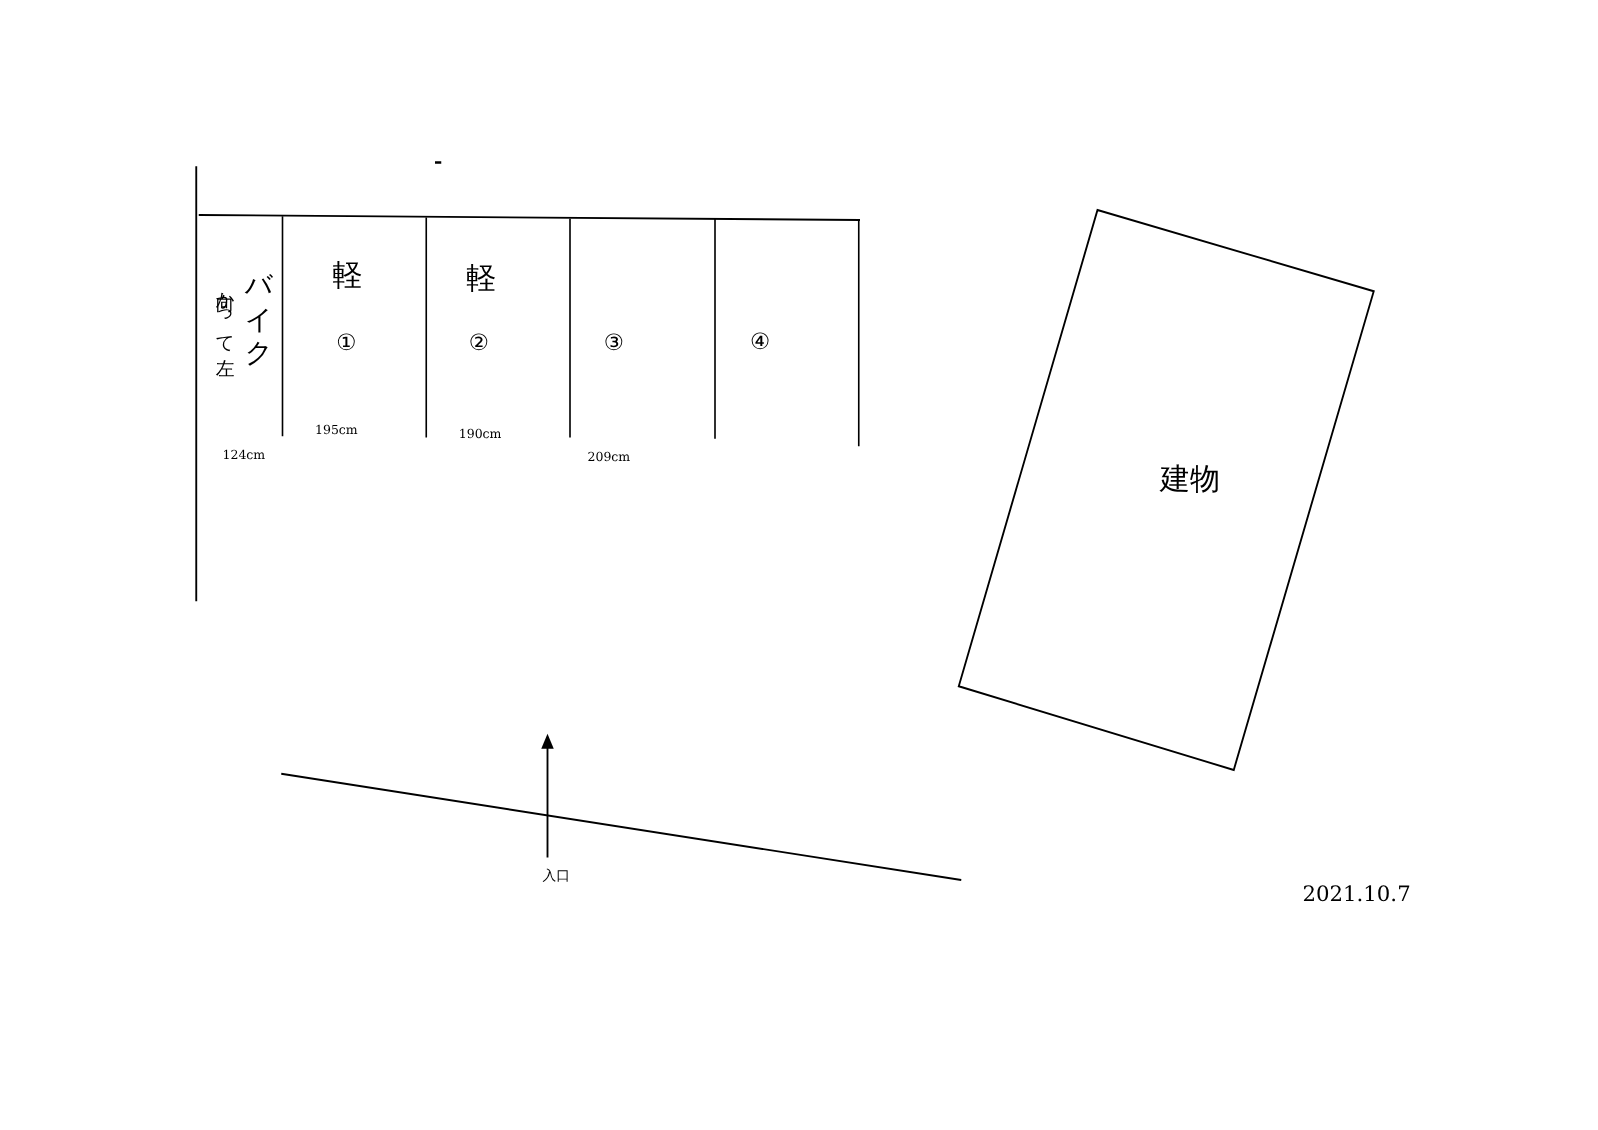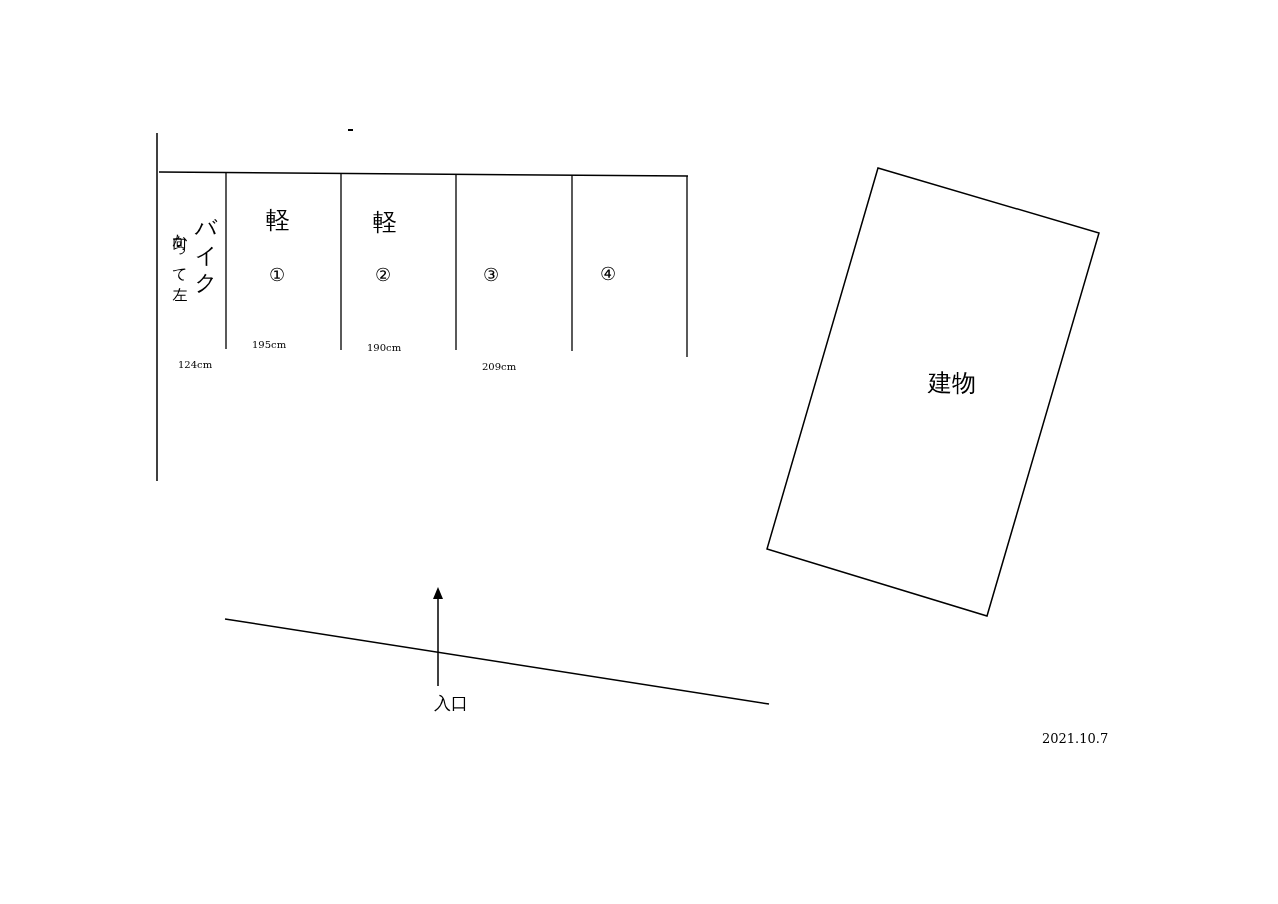--- a/index.html
+++ b/index.html
@@ -47,19 +47,19 @@
 <div class="lbl kanji" style="left:373px; top:210px;">軽</div>
 <div class="lbl num serif" style="left:375px; top:266px;">②</div>
 
 <div class="lbl num serif" style="left:483px; top:266px;">③</div>
 
 <div class="lbl num serif" style="left:600px; top:265px;">④</div>
 
 <div class="lbl dim serif" style="left:178px; top:360px;">124cm</div>
 <div class="lbl dim serif" style="left:252px; top:340px;">195cm</div>
 <div class="lbl dim serif" style="left:367px; top:343px;">190cm</div>
-<div class="lbl dim serif" style="left:482px; top:362px;">209cm</div>
+<div class="lbl dim serif" style="left:470px; top:362px;">209cm</div>
 
 <div class="lbl kanji" style="left:928px; top:371px;">建物</div>
 
-<div class="lbl" style="left:434px; top:695px; font-size:17px;">入口</div>
+<div class="lbl" style="left:434px; top:695px; font-size:11px;">入口</div>
 
-<div class="lbl serif" style="left:1042px; top:732px; font-size:13px;">2021.10.7</div>
+<div class="lbl serif" style="left:1042px; top:708px; font-size:17px;">2021.10.7</div>
 
 </body></html>

